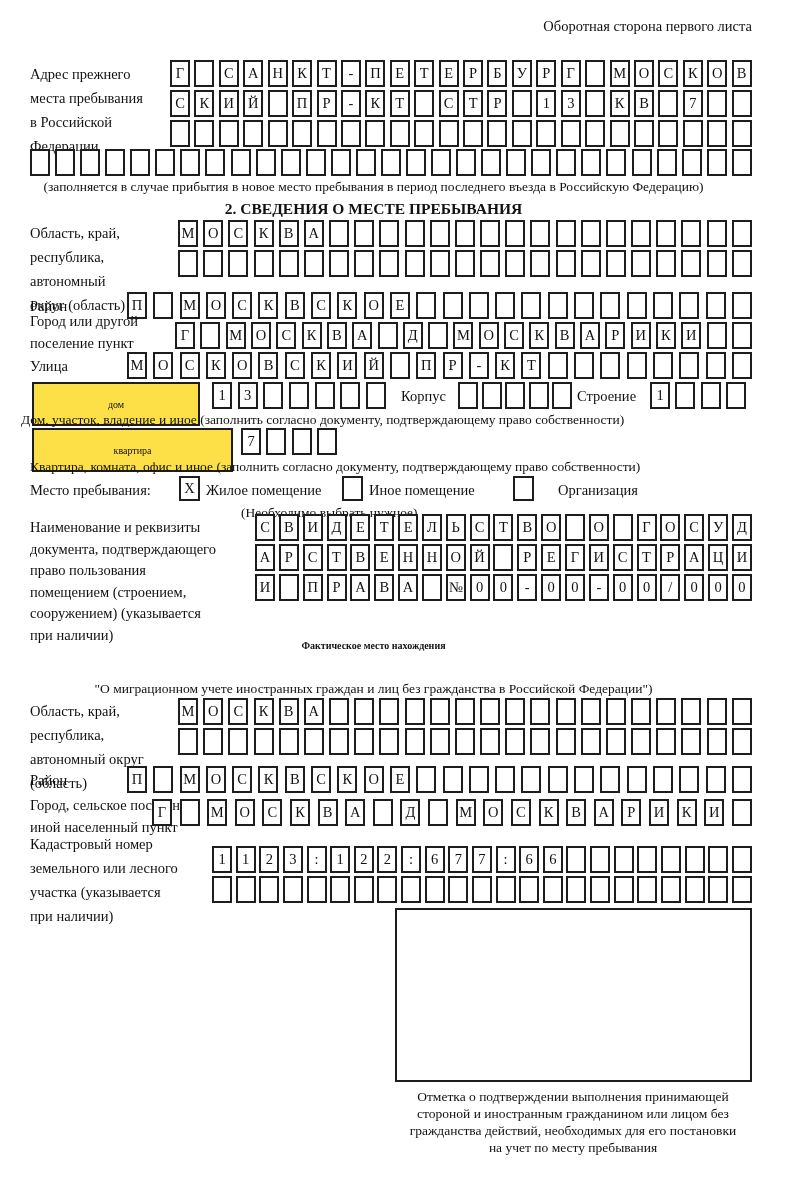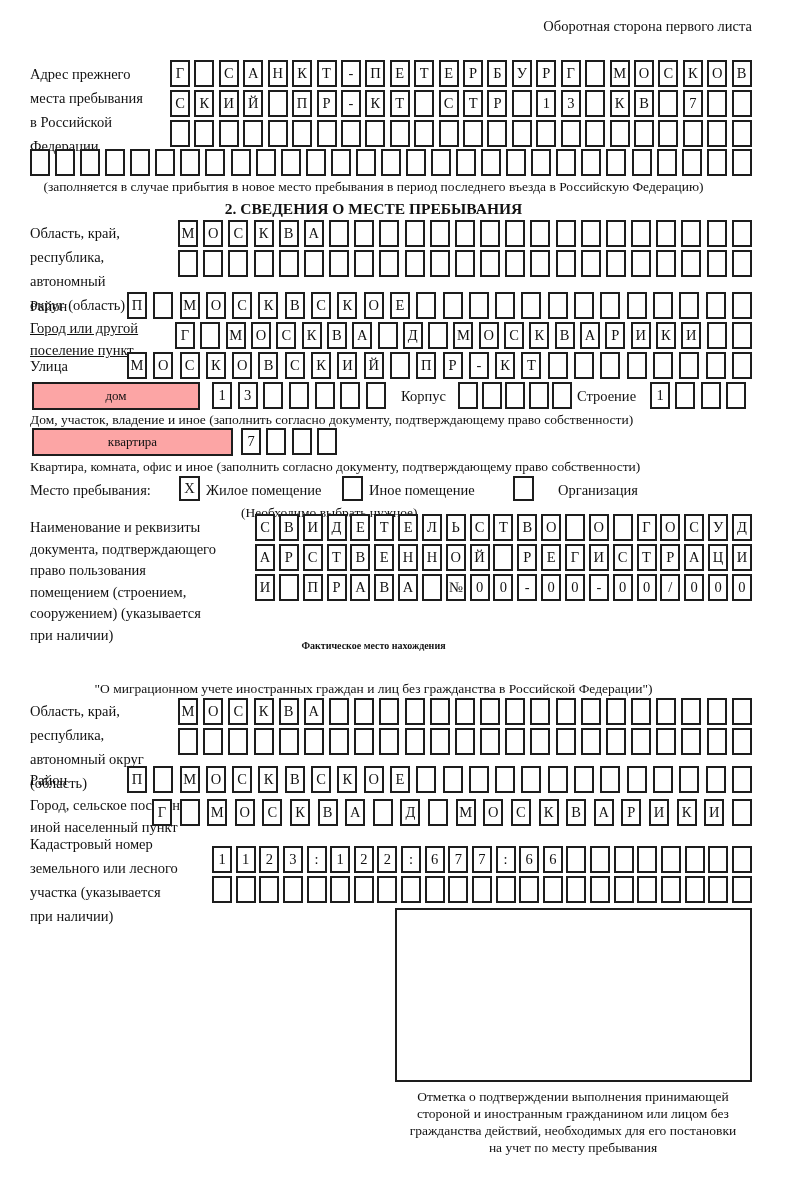--- a/index.html
+++ b/index.html
@@ -12,22 +12,22 @@
   .lbl-tight{font-size:14.5px;line-height:22px;white-space:nowrap;}
   .caption{font-size:13.5px;white-space:nowrap;}
   .center{width:747px;left:0;text-align:center;}
   .heading{font-weight:bold;font-size:15.5px;}
   .cellrow{display:flex;justify-content:space-between;}
   .cell{
     width:20px;height:27px;box-sizing:border-box;border:2px solid #1d1d1d;
     font-size:14.5px;line-height:23px;text-align:center;flex:0 0 20px;background:#fff;
   }
   .bigbox{
-    box-sizing:border-box;border:2px solid #1d1d1d;height:28px;
-    display:flex;align-items:center;justify-content:center;font-size:13px;background:#fca5a5;
+    box-sizing:border-box;border:2px solid #1d1d1d;height:44px;
+    display:flex;align-items:center;justify-content:center;font-size:10px;background:#fde047;
   }
   .checkbox{
     width:21px;height:25px;box-sizing:border-box;border:2px solid #1d1d1d;
     font-size:14.5px;line-height:21px;text-align:center;background:#fff;
   }
   .stampbox{box-sizing:border-box;border:2px solid #1d1d1d;background:#fff;}
   .capcenter{text-align:center;font-size:13.5px;line-height:17px;}
 </style>
 </head>
 <body>
@@ -233,21 +233,21 @@
       <div class="cell"></div>
       <div class="cell"></div>
       <div class="cell"></div>
       <div class="cell"></div>
       <div class="cell"></div>
       <div class="cell"></div>
       <div class="cell"></div>
       <div class="cell"></div>
     </div>
 
-  <div class="abs lbl-tight" style="left:30px;top:317px;text-decoration:underline;">
+  <div class="abs lbl-tight" style="left:30px;top:310px;">
       <div>Город или другой</div>
       <div>поселение пункт</div>
     </div>
   <div class="abs cellrow" style="left:175px;top:322px;width:577px;">
       <div class="cell">Г</div>
       <div class="cell"></div>
       <div class="cell">М</div>
       <div class="cell">О</div>
       <div class="cell">С</div>
       <div class="cell">К</div>
@@ -316,21 +316,21 @@
       <div class="cell"></div>
       <div class="cell"></div>
     </div>
   <div class="abs lbl" style="left:577px;top:384px;">Строение</div>
   <div class="abs cellrow" style="left:650px;top:382px;width:96px;">
       <div class="cell">1</div>
       <div class="cell"></div>
       <div class="cell"></div>
       <div class="cell"></div>
     </div>
-  <div class="abs caption" style="left:30px;top:412px;">Дом, участок, владение и иное (заполнить согласно документу, подтверждающему право собственности)</div>
+  <div class="abs caption" style="left:21px;top:412px;">Дом, участок, владение и иное (заполнить согласно документу, подтверждающему право собственности)</div>
 
   <div class="abs bigbox" style="left:32px;top:428px;width:201px;">квартира</div>
   <div class="abs cellrow" style="left:241px;top:428px;width:96px;">
       <div class="cell">7</div>
       <div class="cell"></div>
       <div class="cell"></div>
       <div class="cell"></div>
     </div>
   <div class="abs caption" style="left:30px;top:459px;">Квартира, комната, офис и иное (заполнить согласно документу, подтверждающему право собственности)</div>
 

